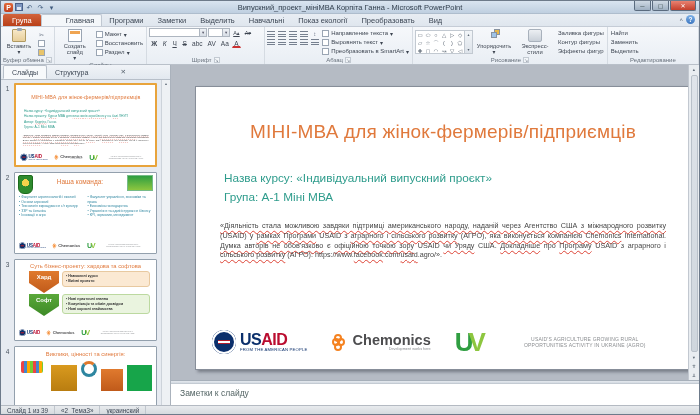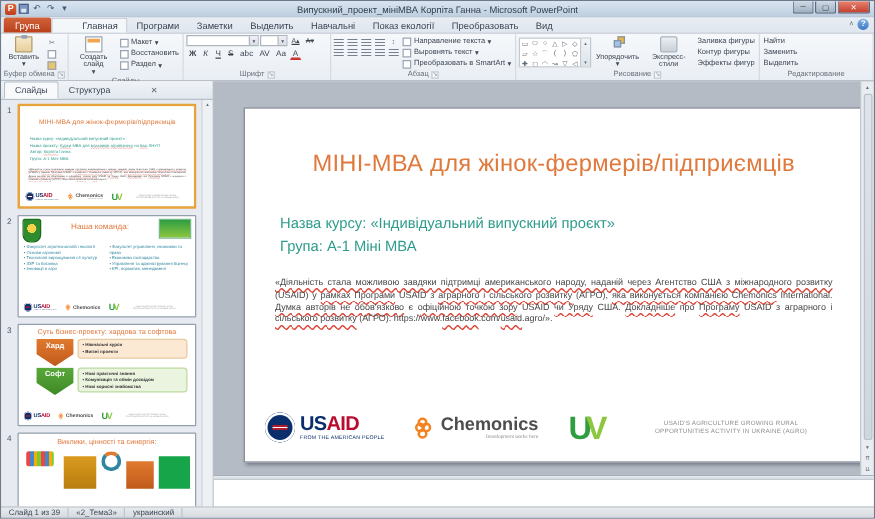--- a/index.html
+++ b/index.html
@@ -609,20 +609,21 @@
         <div class="vscroll">
           <span class="vs-btn">▴</span>
           <div class="vs-track"></div>
           <span class="vs-btn">▾</span>
           <span class="vs-btn">⇈</span>
           <span class="vs-btn">⇊</span>
         </div>
       </div>
       <div class="notes">
         <div class="notes-splitter"></div>
+        <div class="notes-label">Заметки к слайду</div>
       </div>
     </div>
 
   </div>
 
   <div class="statusbar">
     <span class="stitem">Слайд 1 из 39</span>
     <span class="stitem">«2_Тема3»</span>
     <span class="stitem">украинский</span>
   </div>

